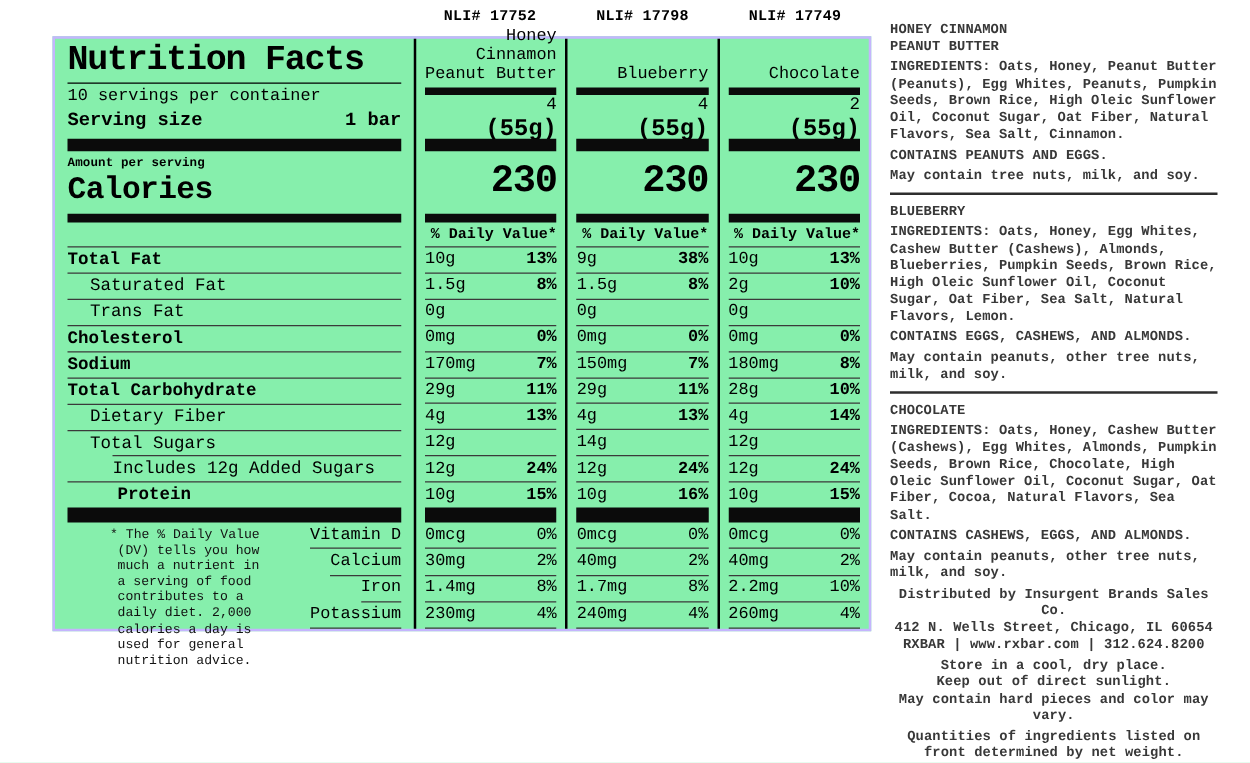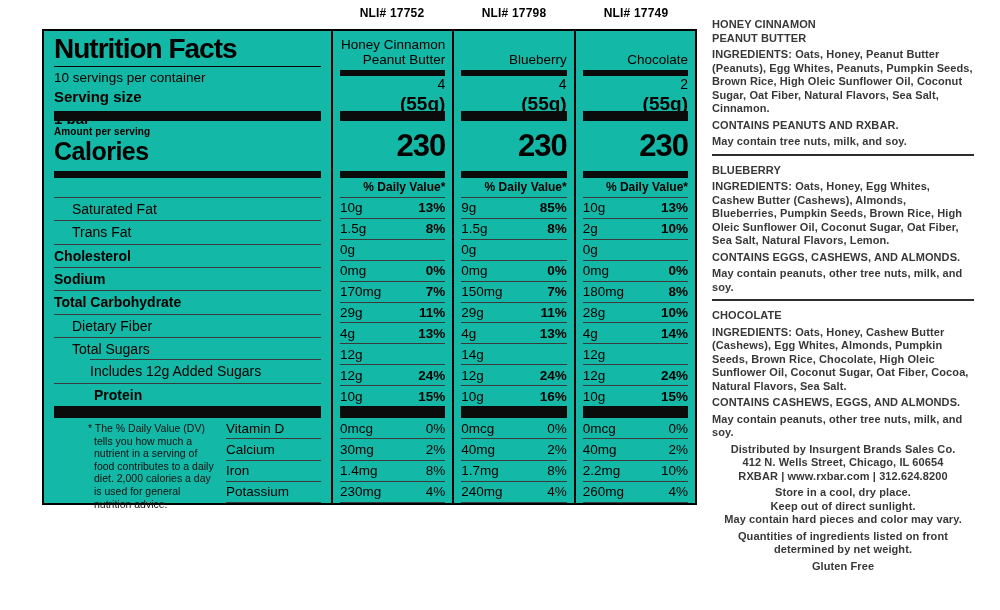--- a/index.html
+++ b/index.html
@@ -1,26 +1,26 @@
 <!DOCTYPE html>
 <html><head>
 <meta charset="utf-8">
 <style>
   html,body{margin:0;padding:0;background:#fff;}
   .sheet{position:relative;width:1000px;height:610px;background:#ffffff;color:#000;
-         font-family:Liberation Sans, sans-serif;overflow:hidden;}
+         font-family:Liberation Mono, monospace;overflow:hidden;}
 
   
   .nli-row{position:absolute;left:42px;top:6px;width:655px;display:flex;}
   .nli-spacer{width:289px;}
   .nli{flex:1;text-align:center;font-weight:bold;font-size:12px;letter-spacing:.2px;}
 
   
-  .box{position:absolute;left:42px;top:29px;width:655px;height:476px;border:2px solid #000000;
-       box-sizing:border-box;display:flex;background:#14b8a6;}
+  .box{position:absolute;left:42px;top:29px;width:655px;height:476px;border:2px solid #c4b5fd;
+       box-sizing:border-box;display:flex;background:#86efac;}
 
   .lpanel{width:289px;flex:none;border-right:2px solid #000;box-sizing:border-box;
           display:flex;flex-direction:column;padding:0 10px;}
   .fcol{flex:1;border-right:2px solid #000;box-sizing:border-box;display:flex;
         flex-direction:column;padding:0 7px;}
   .fcol:last-child{border-right:none;}
 
   
   .sec-hdr{height:80px;flex:none;display:flex;flex-direction:column;}
   .bigbar{height:10px;flex:none;background:#0b0b0b;}
@@ -28,40 +28,40 @@
   .midbar{height:7px;flex:none;background:#0b0b0b;}
   .dvhdr{height:20px;flex:none;border-bottom:1px solid #3a3a3a;box-sizing:border-box;
          font-size:12px;font-weight:bold;text-align:right;line-height:19px;}
   .rows{height:208px;flex:none;display:flex;flex-direction:column;}
   .bar3{height:12px;flex:none;background:#0b0b0b;}
 
   
   .nf-title{font-size:28px;font-weight:bold;letter-spacing:-1px;line-height:33px;margin-top:1px;white-space:nowrap;}
   .thinrule{border-bottom:1px solid #000;margin:1px 0 2px;}
   .servings{font-size:13.5px;line-height:17px;}
-  .ssrow{display:flex;justify-content:space-between;font-weight:bold;font-size:15px;line-height:22px;flex-direction:column;}
+  .ssrow{display:flex;justify-content:space-between;font-weight:bold;font-size:15px;line-height:22px;}
 
   .aps{font-size:10px;font-weight:bold;margin-top:5px;letter-spacing:.1px;}
   .cal-word{font-size:25px;font-weight:bold;letter-spacing:-.5px;line-height:29px;}
 
   
   .nrow{flex:1;display:flex;align-items:center;border-bottom:1px solid #3a3a3a;
         box-sizing:border-box;font-size:14px;position:relative;}
   .nrow.b{font-weight:bold;}
   .nrow.i1{padding-left:18px;}
   .nrow.i2{padding-left:36px;}
   .nrow.last{border-bottom:none;margin-left:40px;}
   .nrow.rule-indent{border-bottom:none;}
   .nrow.rule-indent::after{content:"";position:absolute;left:36px;right:0;bottom:0;
         border-bottom:1px solid #3a3a3a;}
 
   
   .lbottom{flex:1;display:flex;min-height:0;}
   .footnote{flex:1;font-size:10.5px;line-height:12.6px;padding:4px 8px 0 8px;text-indent:-6px;color:#111;margin-left:32px;}
-  .vitnames{width:95px;flex:none;display:flex;flex-direction:column;}
+  .vitnames{width:95px;flex:none;display:flex;flex-direction:column;align-items:flex-end;}
   .vname{flex:1;display:flex;align-items:center;border-bottom:1px solid #3a3a3a;
          box-sizing:border-box;font-size:13.5px;}
 
   
   .flavor{height:36px;flex:none;display:flex;flex-direction:column;justify-content:flex-end;
           align-items:flex-end;text-align:right;font-size:13.5px;line-height:15px;padding-bottom:3px;}
   .fbar{height:6px;flex:none;background:#0b0b0b;}
   .fserv{text-align:right;font-size:14px;line-height:17px;}
   .fsize{text-align:right;font-size:19px;font-weight:bold;line-height:21px;}
   .calnum{font-size:31px;font-weight:bold;text-align:right;line-height:49px;letter-spacing:-1px;}
@@ -108,20 +108,21 @@
         </div>
       </div>
       <div class="bigbar"></div>
       <div class="calzone">
         <div class="aps">Amount per serving</div>
         <div class="cal-word">Calories</div>
       </div>
       <div class="midbar"></div>
       <div class="dvhdr"></div>
       <div class="rows" id="nutrient-names">
+          <div class="nrow b i0">Total Fat</div>
           <div class="nrow i1">Saturated Fat</div>
           <div class="nrow i1">Trans Fat</div>
           <div class="nrow b i0">Cholesterol</div>
           <div class="nrow b i0">Sodium</div>
           <div class="nrow b i0">Total Carbohydrate</div>
           <div class="nrow i1">Dietary Fiber</div>
           <div class="nrow i1 rule-indent">Total Sugars</div>
           <div class="nrow i2">Includes 12g Added Sugars</div>
           <div class="nrow b i0 last">Protein</div>
         </div>
@@ -226,21 +227,21 @@
         </div>
         <div class="bigbar"></div>
         <div class="calzone">
           <div class="calnum">230</div>
         </div>
         <div class="midbar"></div>
         <div class="dvhdr">% Daily Value*</div>
         <div class="rows">
           <div class="row">
             <div class="amt">9g</div>
-            <div class="pct">85%</div>
+            <div class="pct">38%</div>
           </div>
           <div class="row">
             <div class="amt">1.5g</div>
             <div class="pct">8%</div>
           </div>
           <div class="row">
             <div class="amt">0g</div>
             <div class="pct"></div>
           </div>
           <div class="row">
@@ -371,21 +372,21 @@
       </div>
 
   </div>
 
   <div class="info">
     <div id="info-sections">
         <div class="isec">
           <div class="iheading">HONEY CINNAMON
 PEANUT BUTTER</div>
           <div class="ipara">INGREDIENTS: Oats, Honey, Peanut Butter (Peanuts), Egg Whites, Peanuts, Pumpkin Seeds, Brown Rice, High Oleic Sunflower Oil, Coconut Sugar, Oat Fiber, Natural Flavors, Sea Salt, Cinnamon.</div>
-          <div class="ipara">CONTAINS PEANUTS AND RXBAR.</div>
+          <div class="ipara">CONTAINS PEANUTS AND EGGS.</div>
           <div class="ipara">May contain tree nuts, milk, and soy.</div>
         </div>
         <div class="idivider"></div>
         <div class="isec">
           <div class="iheading">BLUEBERRY</div>
           <div class="ipara">INGREDIENTS: Oats, Honey, Egg Whites, Cashew Butter (Cashews), Almonds, Blueberries, Pumpkin Seeds, Brown Rice, High Oleic Sunflower Oil, Coconut Sugar, Oat Fiber, Sea Salt, Natural Flavors, Lemon.</div>
           <div class="ipara">CONTAINS EGGS, CASHEWS, AND ALMONDS.</div>
           <div class="ipara">May contain peanuts, other tree nuts, milk, and soy.</div>
         </div>
         <div class="idivider"></div>

